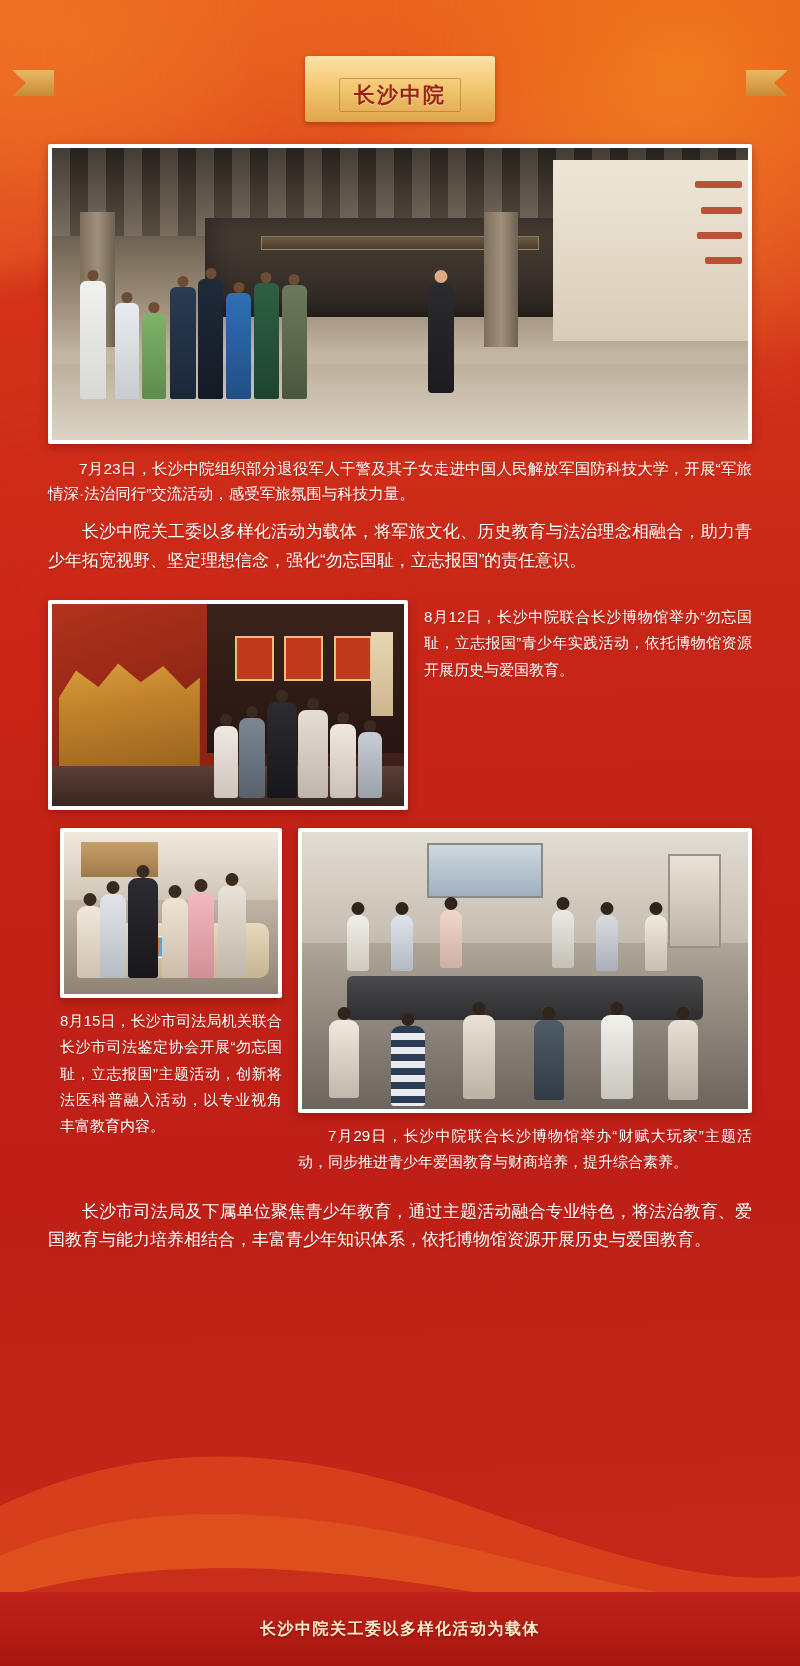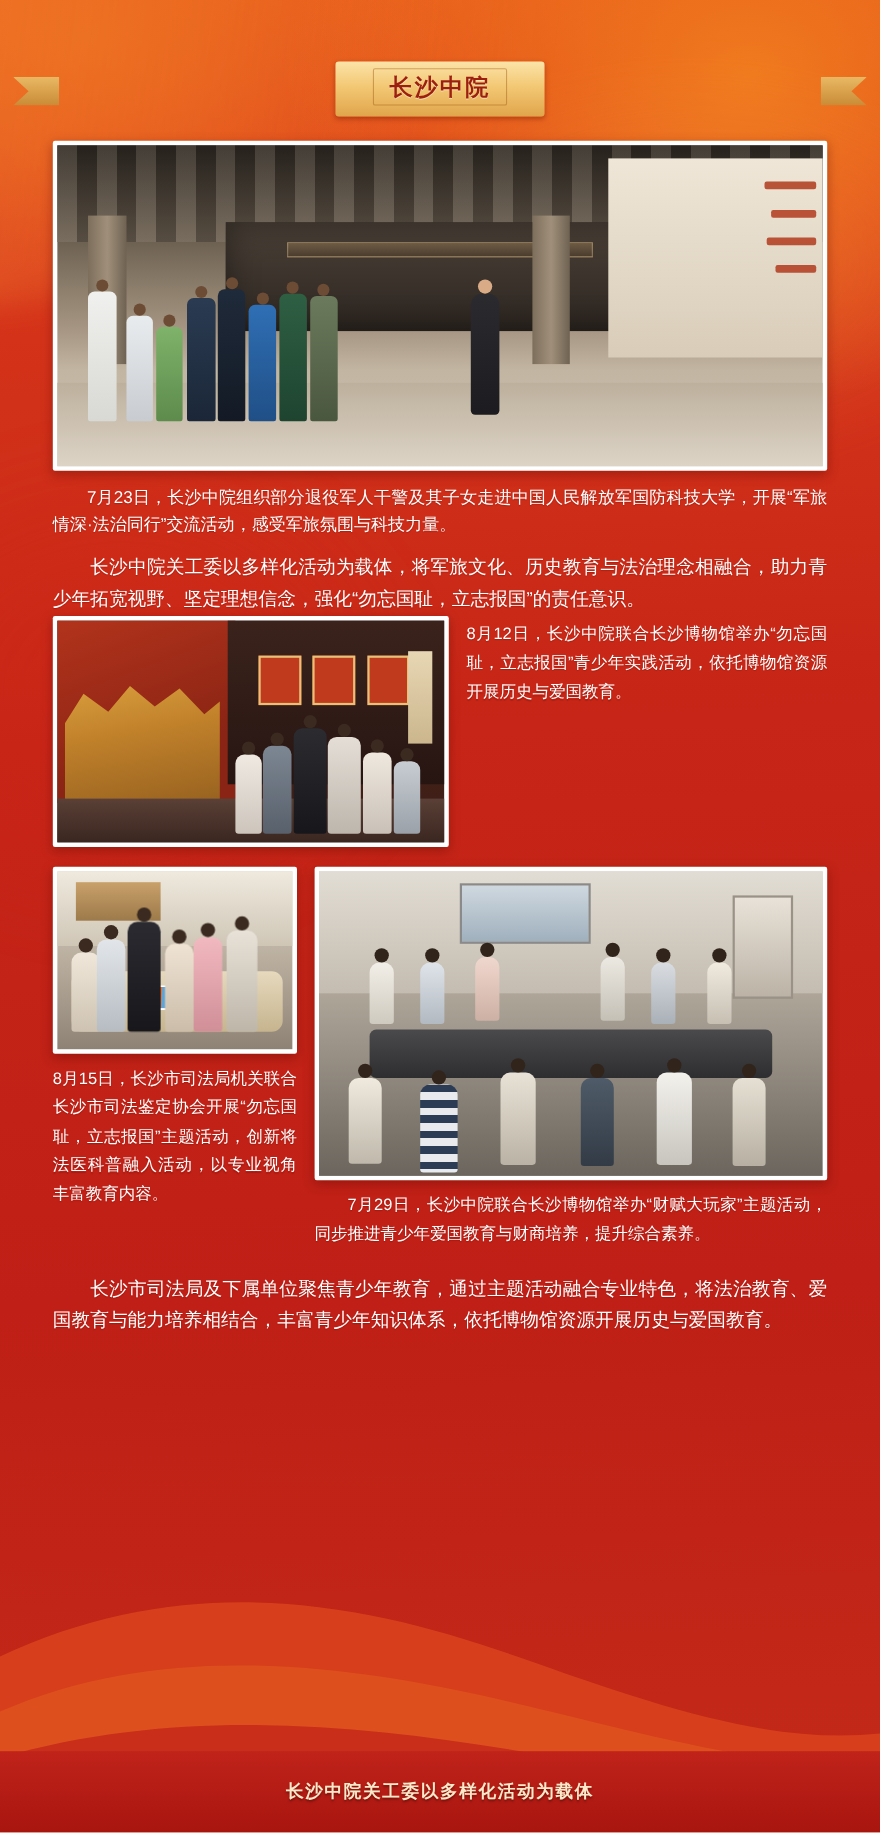--- a/index.html
+++ b/index.html
@@ -77,21 +77,21 @@
 
   
   .ribbon-wrap {
     display: flex; justify-content: center;
     margin-top: 56px;
     position: relative;
   }
   .ribbon {
     position: relative;
     display: inline-block;
-    padding: 6px 34px 10px;
+    padding: 22px 34px 10px;
     background: linear-gradient(180deg, #fbe3a8 0%, #f3c874 45%, #e0a54b 100%);
     border-radius: 3px;
     box-shadow: 0 2px 5px rgba(90,10,0,.35);
   }
   .ribbon-inner {
     border: 1px solid rgba(160,90,20,.45);
     padding: 2px 14px;
     border-radius: 2px;
   }
   .ribbon-text {
@@ -311,28 +311,29 @@
     color: #fff;
     font-size: 15px;
     line-height: 1.75;
     text-align: justify;
     text-justify: inter-ideograph;
     text-shadow: 0 1px 1px rgba(110,15,0,.35);
   }
 
   .mid-photo-row {
     display: flex;
+    margin-top: 24px;
     gap: 16px;
     align-items: flex-start;
   }
   .mid-photo { width: 360px; height: 210px; }
   .mid-photo .img { height: 202px; }
   .mid-text { flex: 1; padding-top: 4px; }
 
-  .dual-row { display: flex; margin-top: 18px; gap: 16px; align-items: flex-start; }
+  .dual-row { display: flex; margin-top: 18px; gap: 16px; align-items: flex-start; margin-left: 12px; }
   .dual-left { width: 222px; }
   .dual-right { flex: 1; }
   .photo-left { height: 170px; }
   .photo-left .img { height: 162px; }
   .photo-right { height: 285px; }
   .photo-right .img { height: 277px; }
   .cap { margin-top: 10px; }
 </style>
 </head>
 <body>

